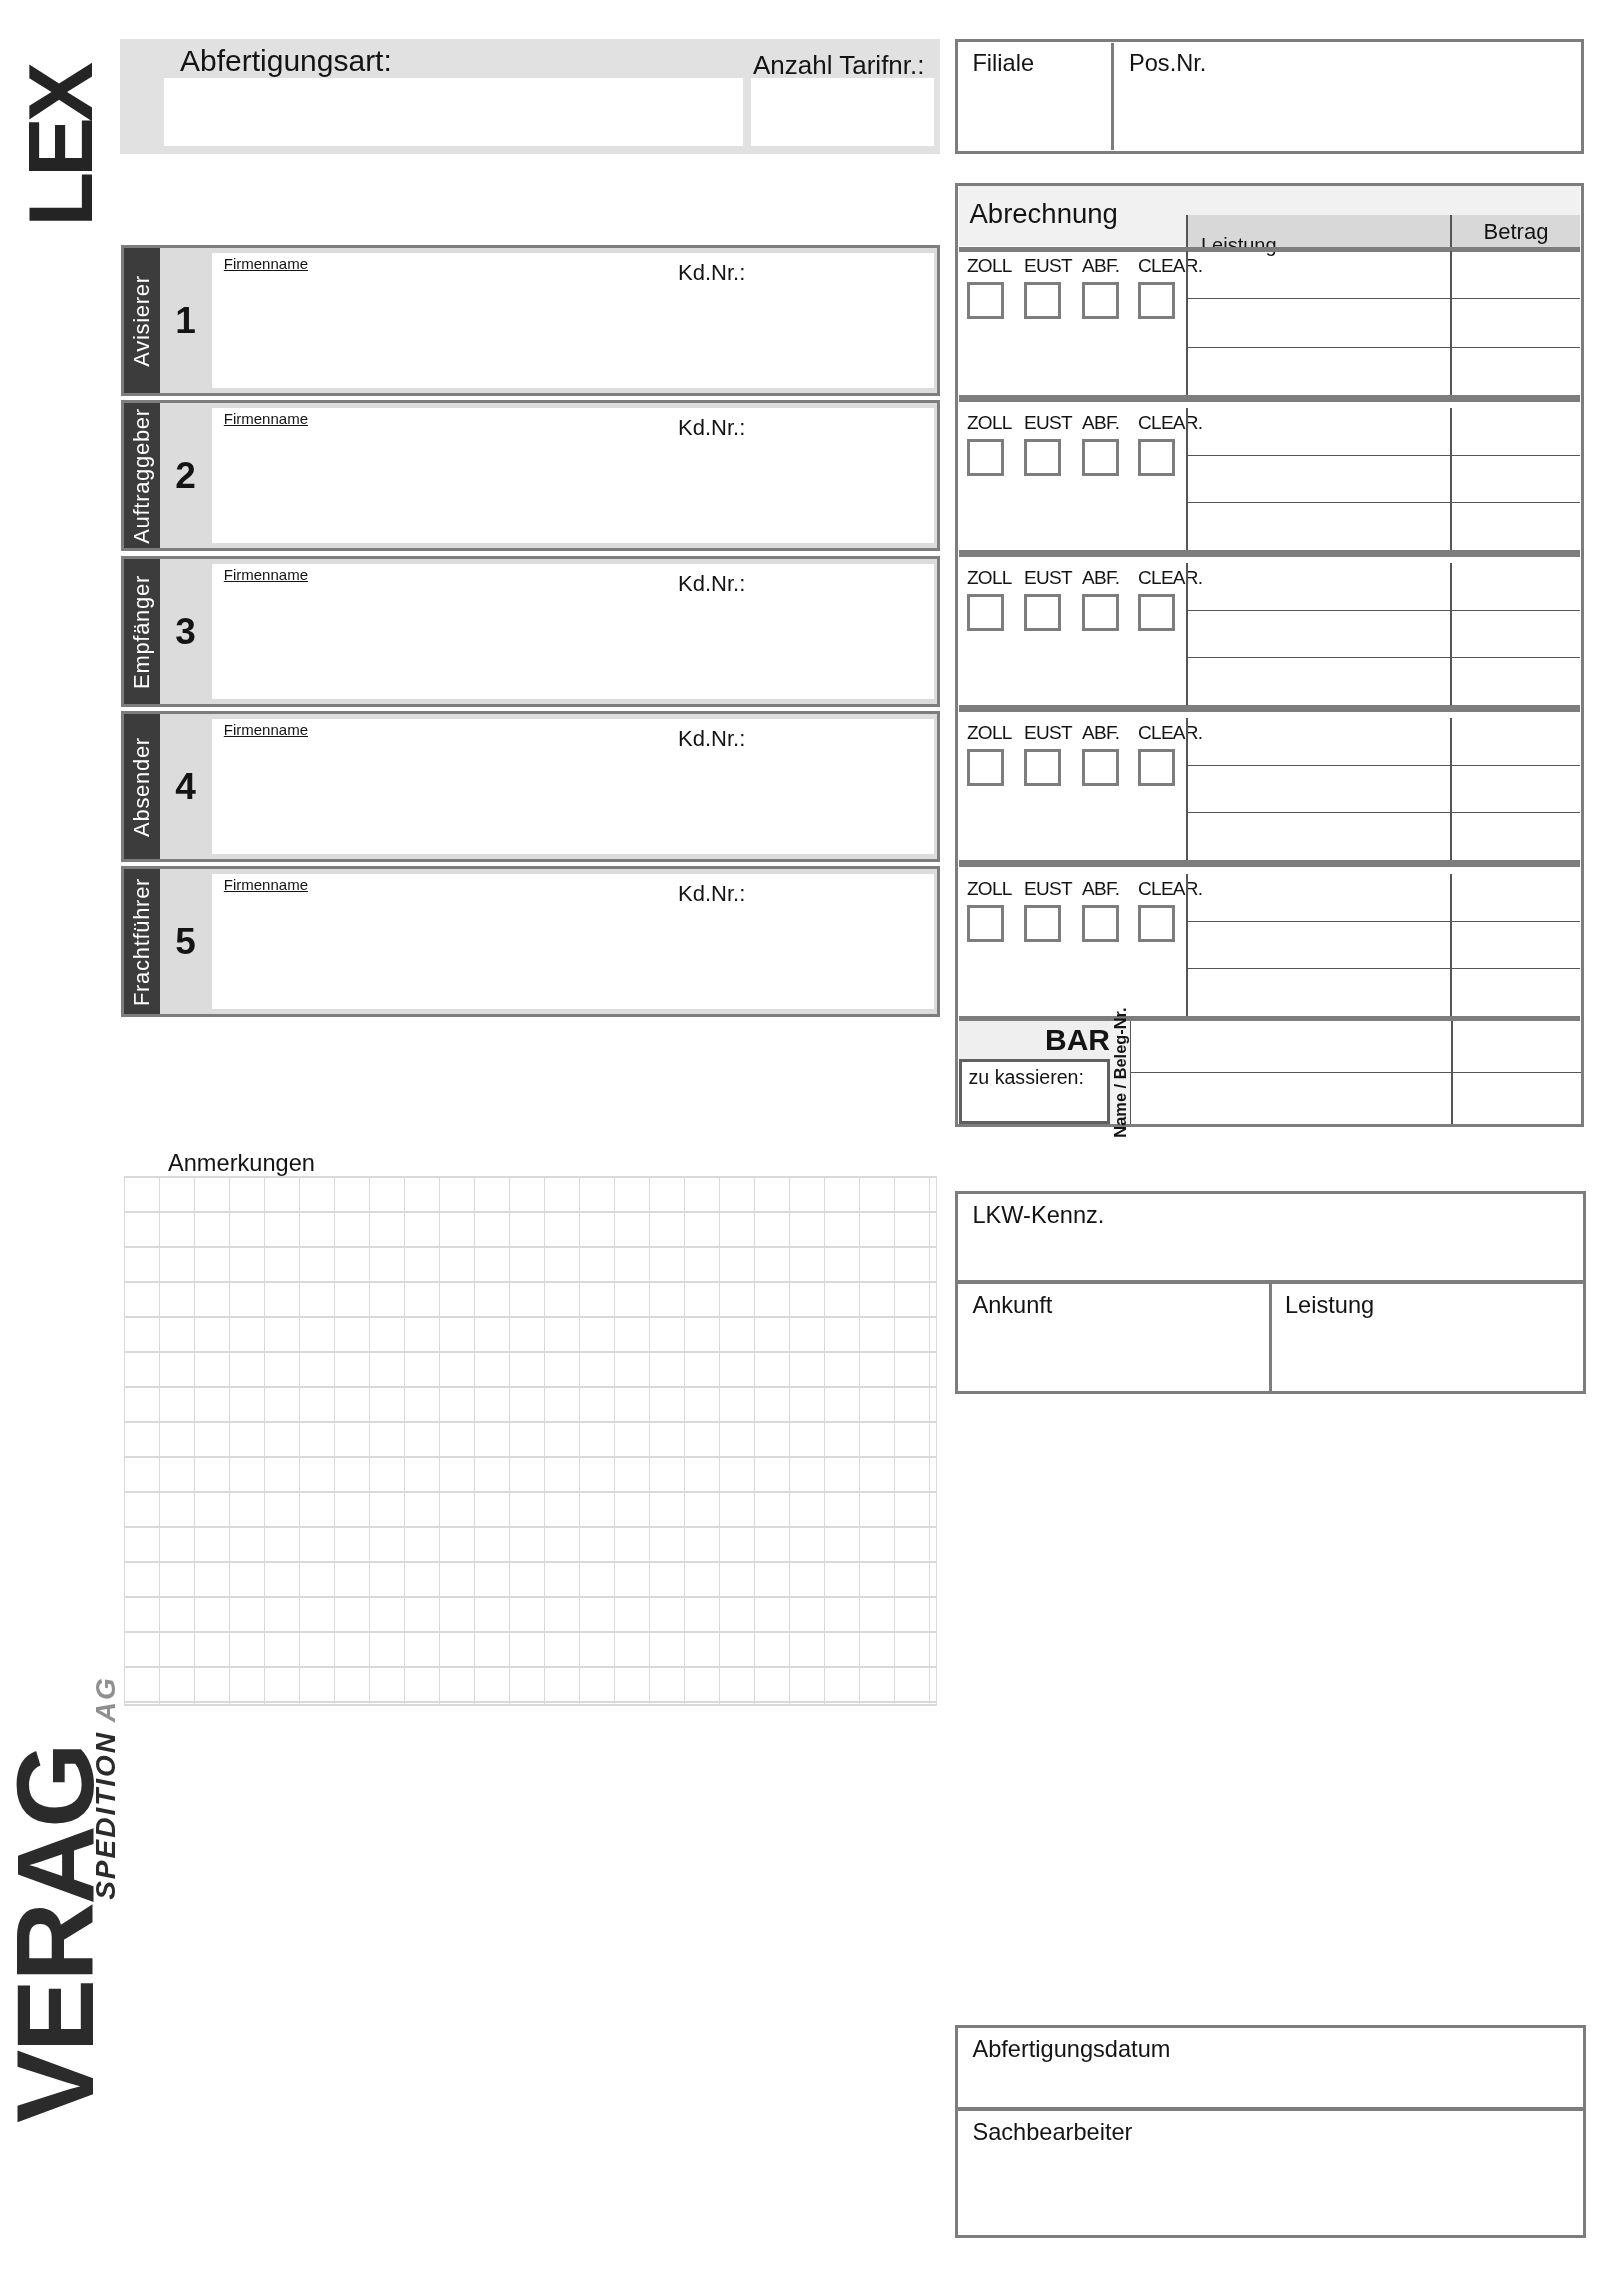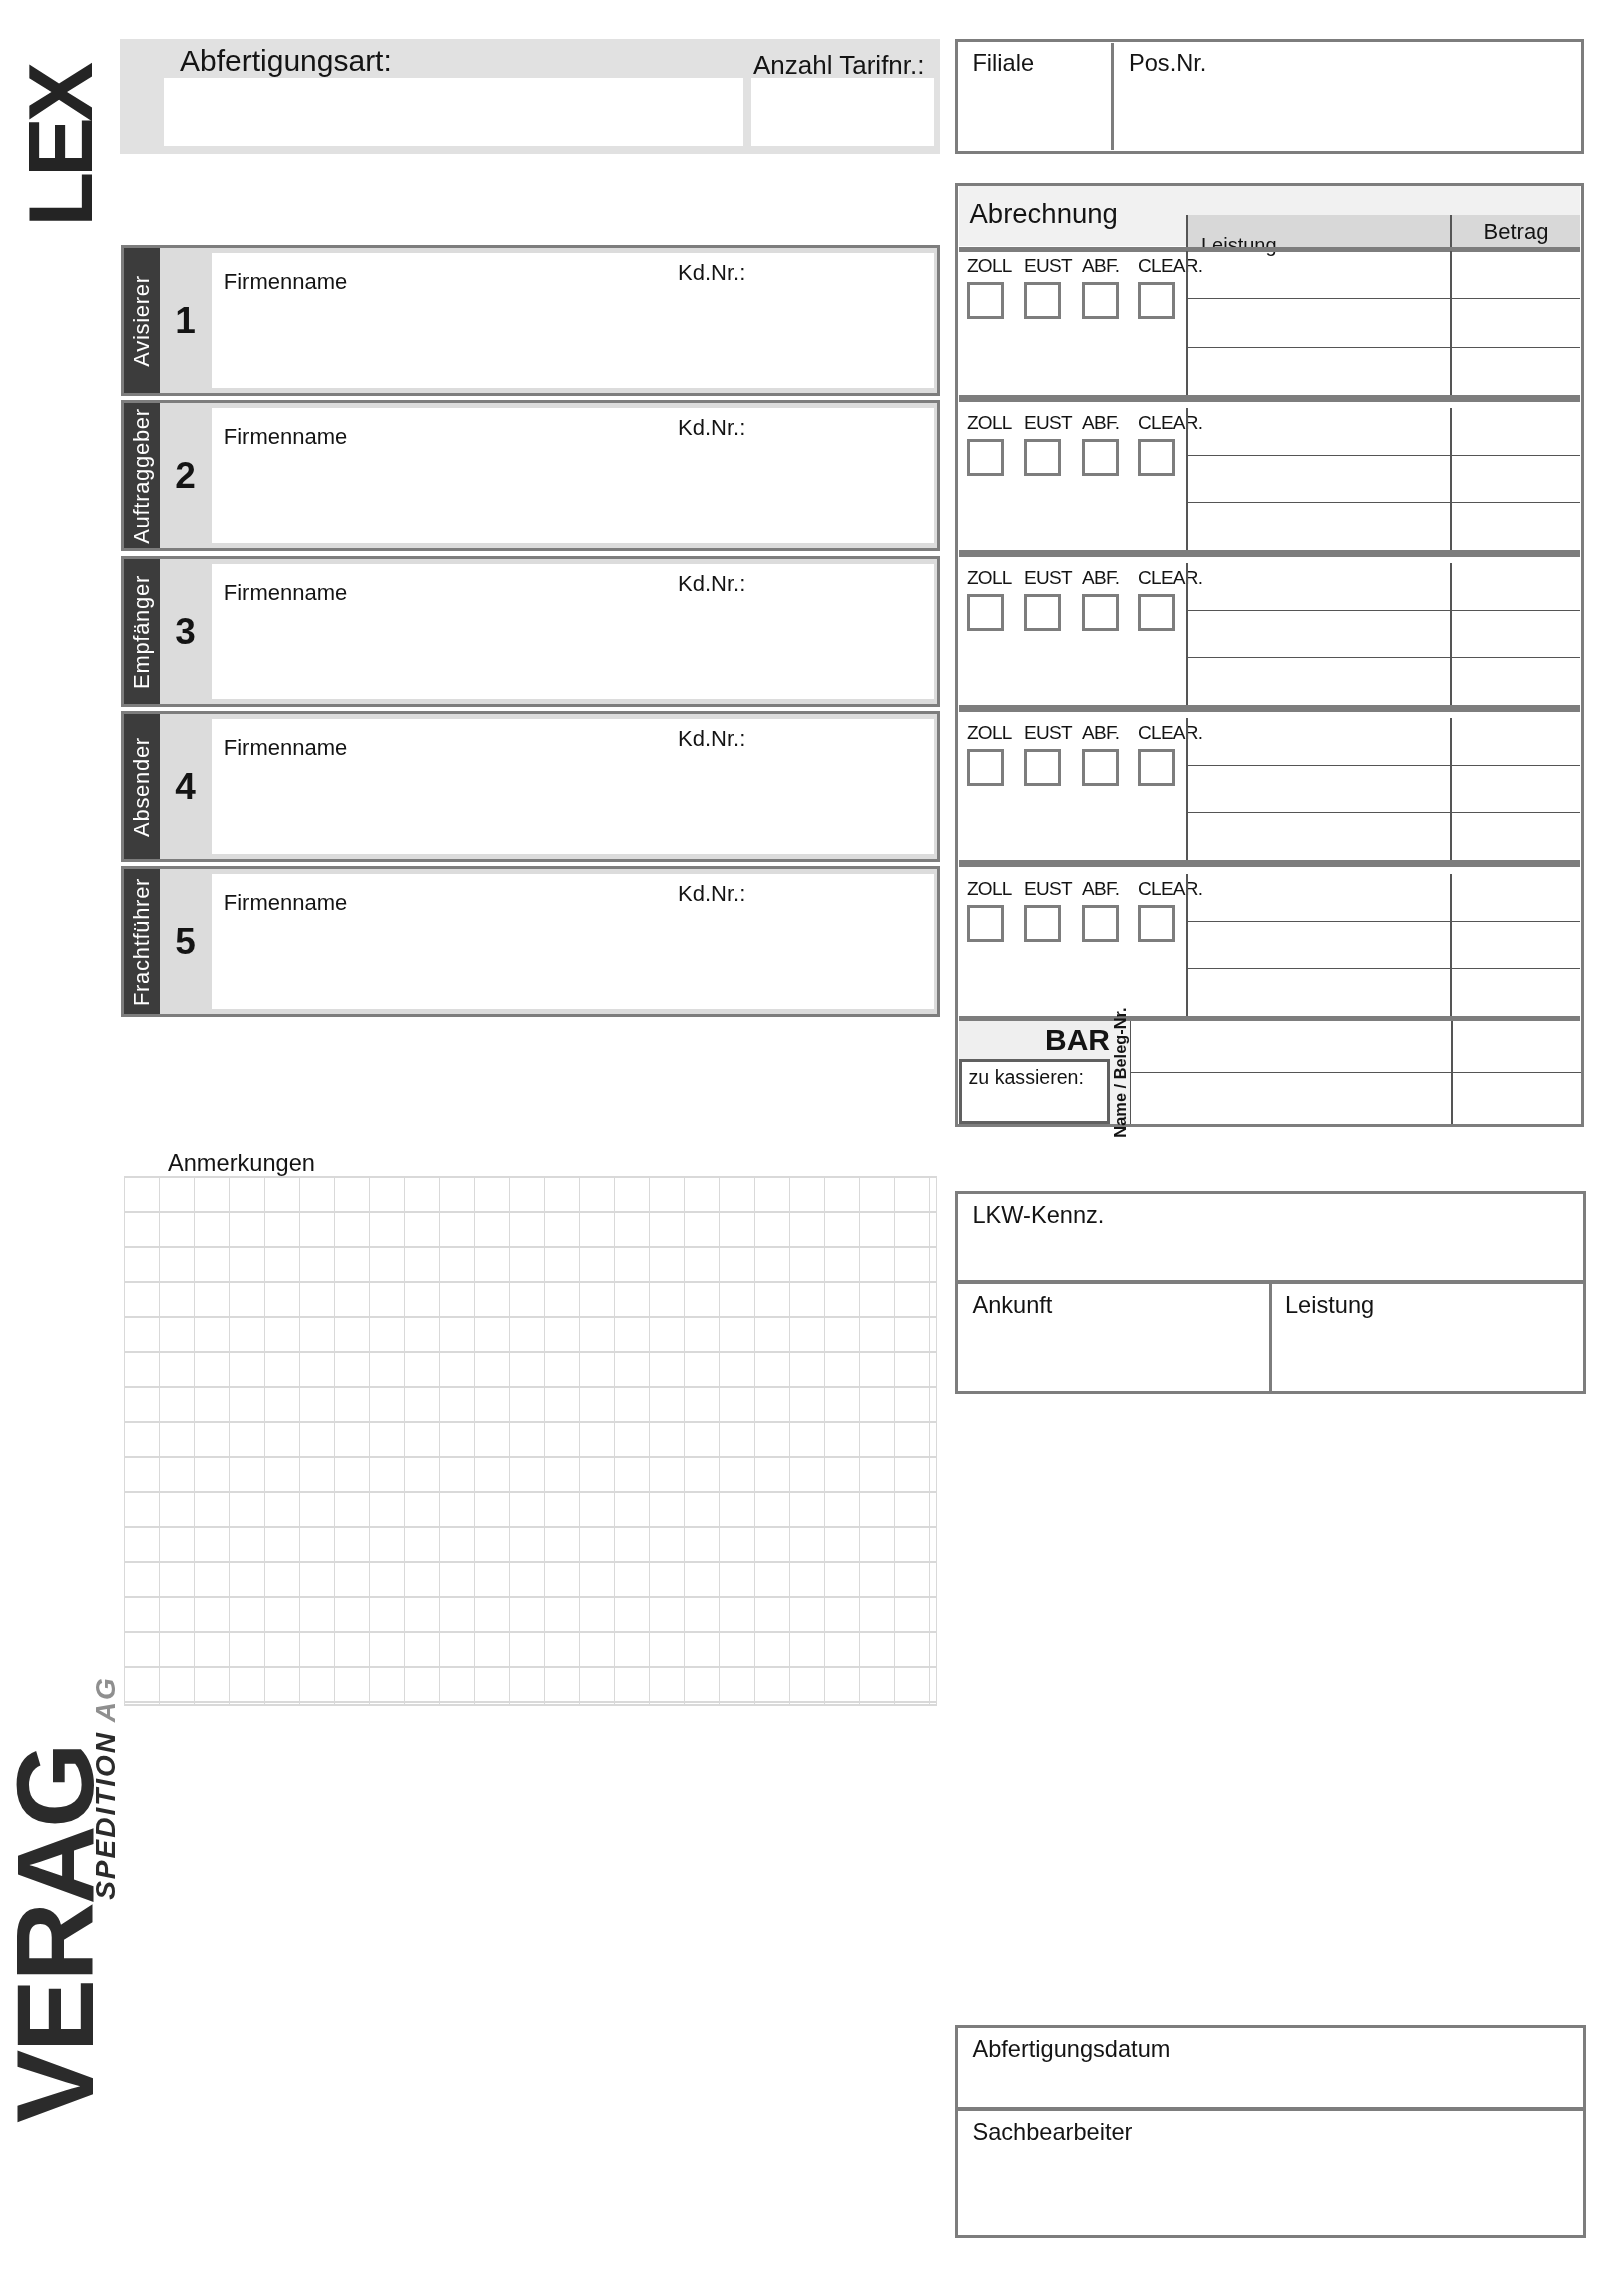--- a/index.html
+++ b/index.html
@@ -29,21 +29,21 @@
   .input-b{left:751px;top:78px;width:183px;height:68px;background:#ffffff;}
   
   .filiale-box{left:955px;top:39px;width:629px;height:115px;background:#ffffff;border:3.9px solid #7d7d7d;}
   .filiale-div{left:1111px;top:43px;width:3.3px;height:107px;background:#7d7d7d;}
   
   .party-row{left:121px;width:819px;height:151px;background:#dcdcdc;border:3.9px solid #7d7d7d;}
   .party-strip{position:absolute;left:0;top:0;width:36px;height:100%;background:#3c3c3c;display:flex;align-items:center;justify-content:center;box-sizing:border-box;}
   .party-strip span{transform:rotate(-90deg);white-space:nowrap;color:#ffffff;font-size:22px;letter-spacing:0.7px;}
   .party-num{position:absolute;left:38px;top:0;width:47px;height:100%;display:flex;align-items:center;justify-content:center;font-size:37px;font-weight:700;}
   .party-field{position:absolute;left:88px;top:5.2px;right:3.3px;bottom:5.2px;background:#ffffff;}
-  .party-field .fn{position:absolute;left:11.8px;top:16px;font-size:22px;}
+  .party-field .fn{position:absolute;left:11.8px;top:2px;font-size:15px;text-decoration:underline;}
   .party-field .kd{position:absolute;left:466px;top:6.5px;font-size:22px;}
   
   .abr-box{left:955px;top:183px;width:629px;height:944px;background:#ffffff;border:3.9px solid #7d7d7d;}
   .abr-head{left:959px;top:186px;width:621px;height:60px;background:#f1f1f1;}
   .abr-title{position:absolute;left:10.5px;top:11.8px;font-size:27.5px;}
   .lb-band{left:1186px;top:215px;width:394px;height:32px;background:#d8d8d8;border-left:2px solid #555;display:flex;}
   .lb-band .l{width:264px;border-right:2px solid #555;box-sizing:border-box;font-size:20px;padding:19px 0 0 13px;}
   .lb-band .b{flex:1;font-size:22px;padding:3.9px 0 0 0;text-align:center;}
   .hband{left:959px;width:621px;background:#7d7d7d;}
   

